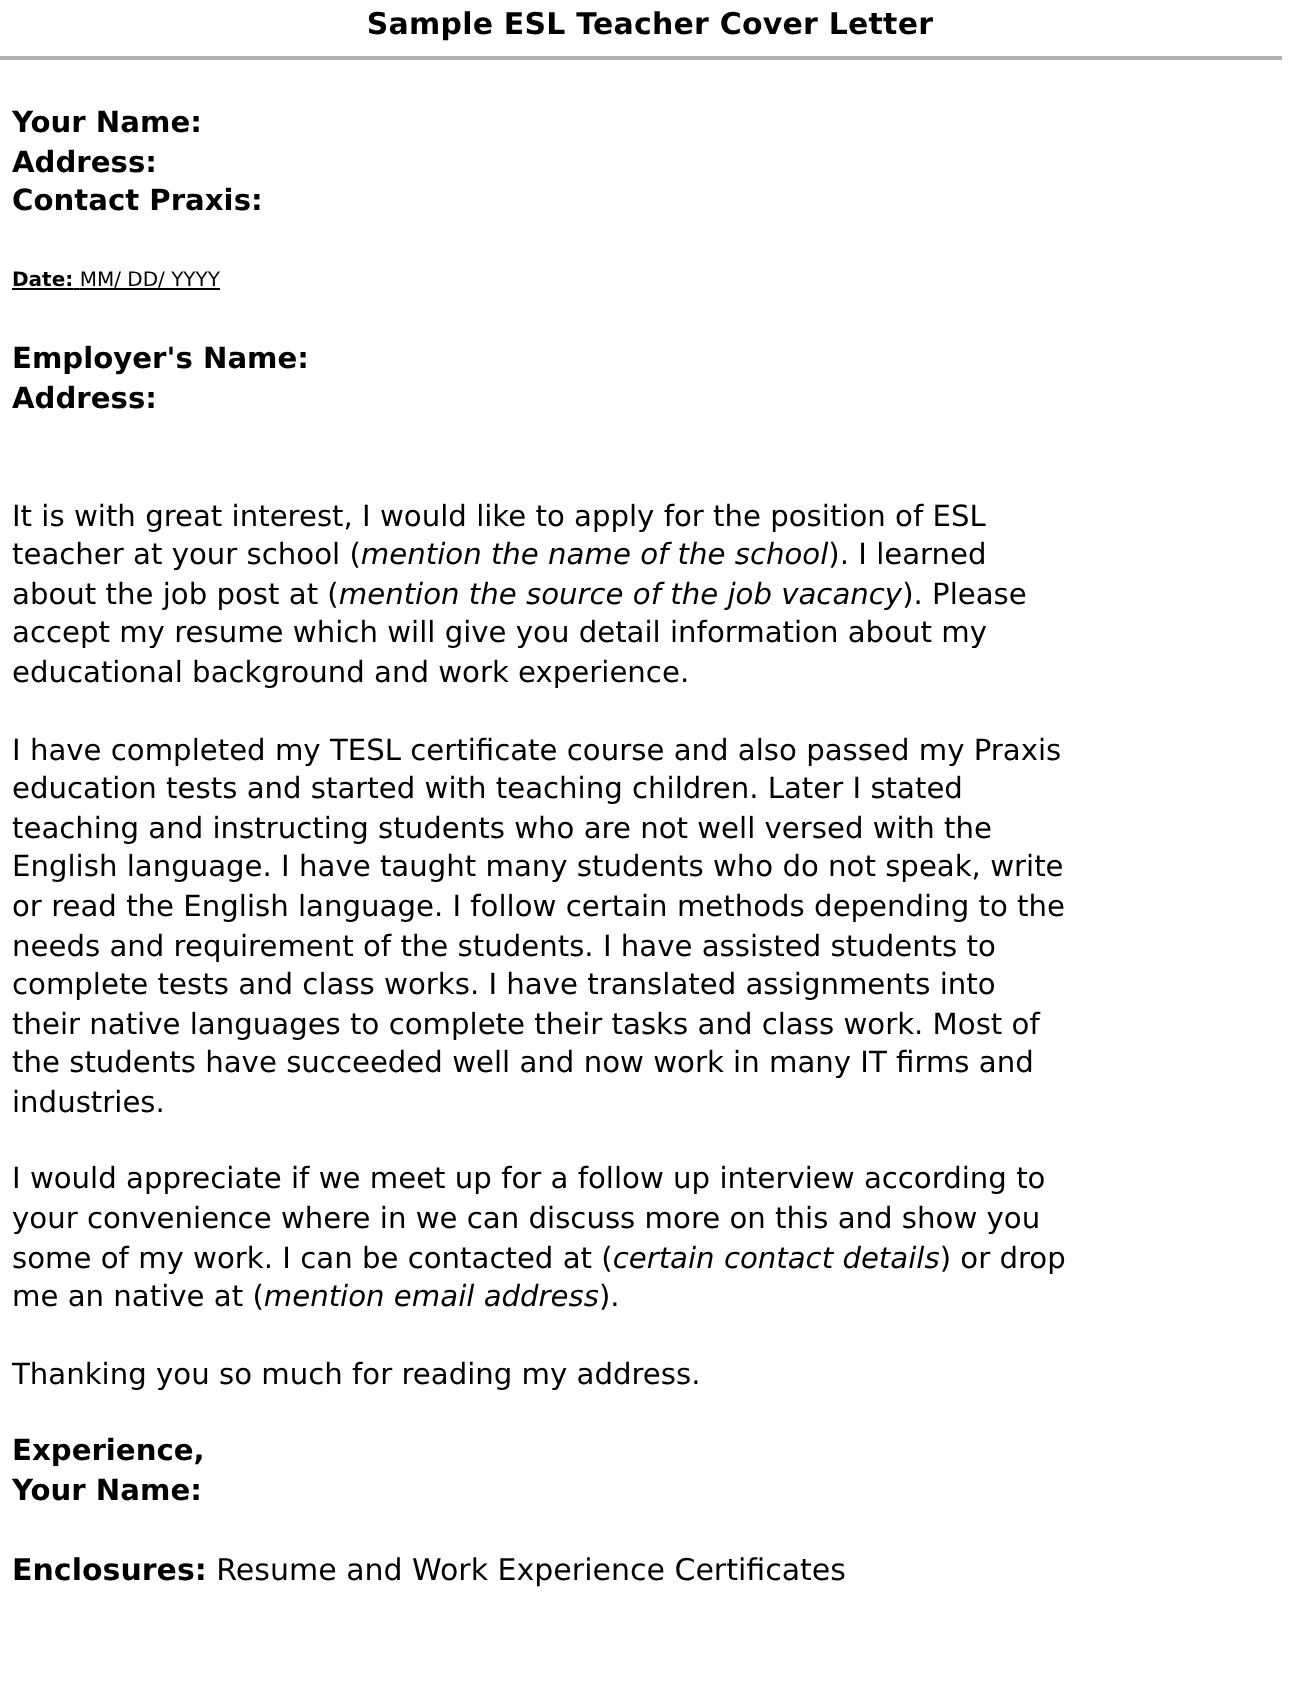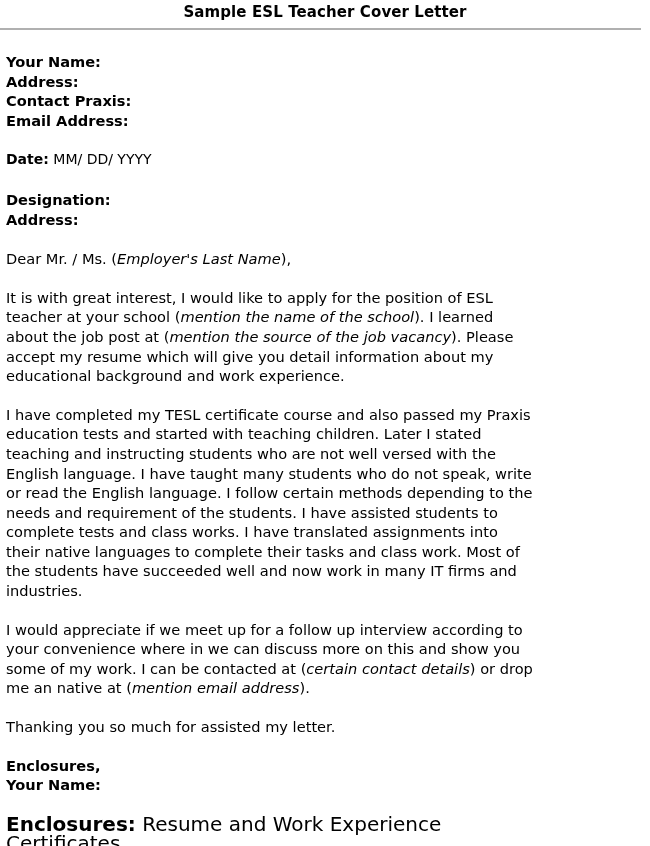--- a/index.html
+++ b/index.html
@@ -35,22 +35,23 @@
     background: #b0b0b0;
     width: 641px;
     margin: 6px 0 0 0;
   }
   .body-wrap {
     padding: 0 18px 0 6px;
     box-sizing: border-box;
     width: 554px;
   }
   .block {
-    font-size: 14px;
+    font-size: 10px;
     line-height: 19.6px;
+    text-decoration: underline;
   }
   .hdr-line {
     font-weight: bold;
     font-size: 14.6px;
     line-height: 19.6px;
     white-space: nowrap;
   }
   .gap-lg { height: 22px; }
   .gap-md { height: 20px; }
   .gap-sm { height: 19px; }
@@ -61,80 +62,78 @@
     max-width: 624px;
   }
   .lbl-bold { font-weight: bold; }
   .it { font-style: italic; }
   .sig-line {
     font-weight: bold;
     font-size: 14.6px;
     line-height: 19.6px;
   }
   .encl {
-    font-size: 20px;
+    font-size: 15px;
     line-height: 19.6px;
   }
 </style>
 </head>
 <body>
 
 <div class="page">
 
   <div class="doc-title">Sample ESL Teacher Cover Letter</div>
   <div class="title-rule"></div>
 
   <div class="body-wrap">
 
     <div class="gap-lg"></div>
 
     <div>
       <div class="hdr-line">Your Name:</div>
       <div class="hdr-line">Address:</div>
       <div class="hdr-line">Contact Praxis:</div>
-      <div class="hdr-line">Email Address:</div>
     </div>
 
     <div class="gap-md"></div>
 
     <div class="block">
       <span class="lbl-bold">Date:</span><span>&nbsp;</span><span>MM/ DD/ YYYY</span>
     </div>
 
     <div class="gap-md"></div>
 
     <div>
-      <div class="hdr-line">Designation:</div>
+      <div class="hdr-line">Employer's Name:</div>
       <div class="hdr-line">Address:</div>
     </div>
 
     <div class="gap-md"></div>
 
-    <div class="para"><span>Dear Mr. / Ms. (</span><span class="it">Employer's Last Name</span><span>),</span></div>
 
     <div class="gap-sm"></div>
 
     <div class="para"><span>It is with great interest, I would like to apply for the position of ESL teacher at your school (</span><span class="it">mention the name of the school</span><span>). I learned about the job post at (</span><span class="it">mention the source of the job vacancy</span><span>). Please accept my resume which will give you detail information about my educational background and work experience.</span></div>
 
     <div class="gap-sm"></div>
 
     <div class="para">I have completed my TESL certificate course and also passed my Praxis education tests and started with teaching children. Later I stated teaching and instructing students who are not well versed with the English language. I have taught many students who do not speak, write or read the English language. I follow certain methods depending to the needs and requirement of the students. I have assisted students to complete tests and class works. I have translated assignments into their native languages to complete their tasks and class work. Most of the students have succeeded well and now work in many IT firms and industries.</div>
 
     <div class="gap-sm"></div>
 
     <div class="para"><span>I would appreciate if we meet up for a follow up interview according to your convenience where in we can discuss more on this and show you some of my work. I can be contacted at (</span><span class="it">certain contact details</span><span>) or drop me an native at (</span><span class="it">mention email address</span><span>).</span></div>
 
     <div class="gap-sm"></div>
 
-    <div class="para">Thanking you so much for assisted my letter.</div>
+    <div class="para">Thanking you so much for reading my address.</div>
 
     <div class="gap-sm"></div>
 
     <div>
-      <div class="sig-line">Enclosures,</div>
+      <div class="sig-line">Experience,</div>
       <div class="sig-line">Your Name:</div>
     </div>
 
     <div class="gap-md"></div>
 
     <div class="encl"><span class="lbl-bold">Enclosures:</span><span>&nbsp;</span><span>Resume and Work Experience Certificates</span></div>
 
   </div>
 </div>
 

